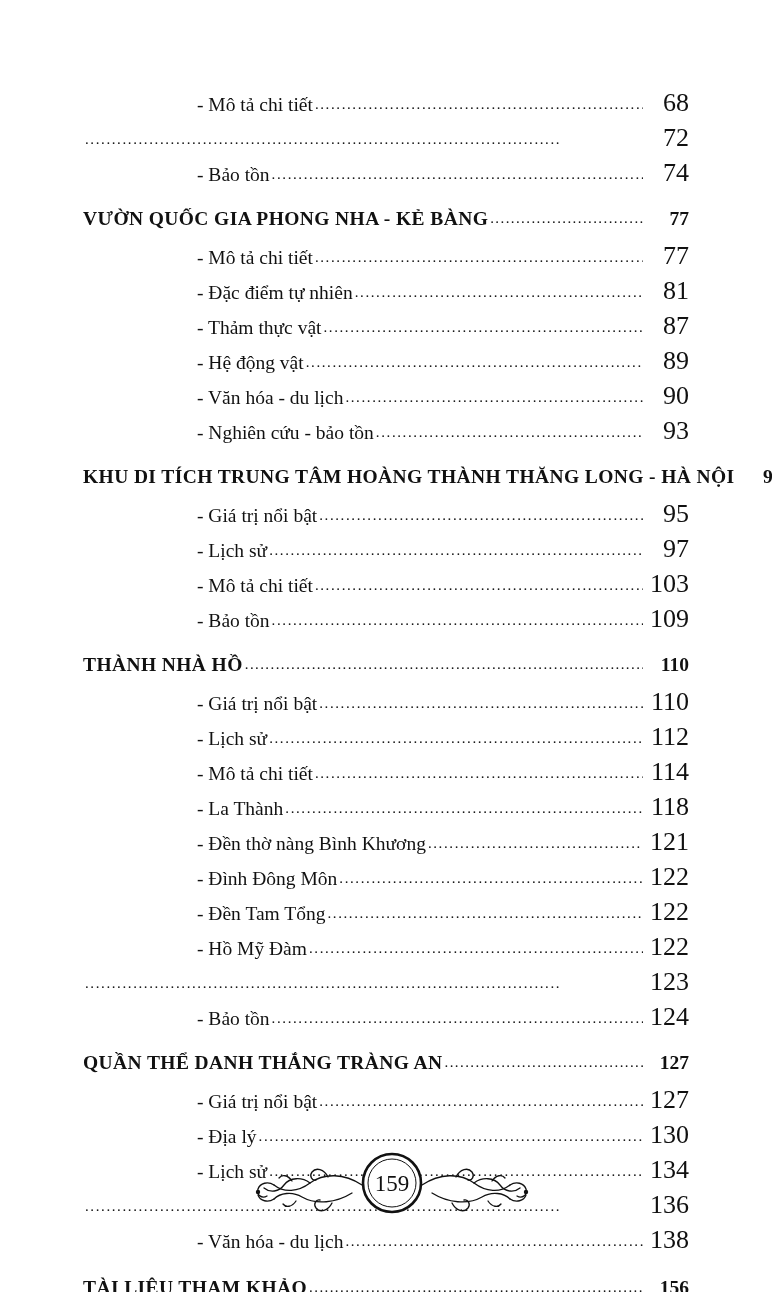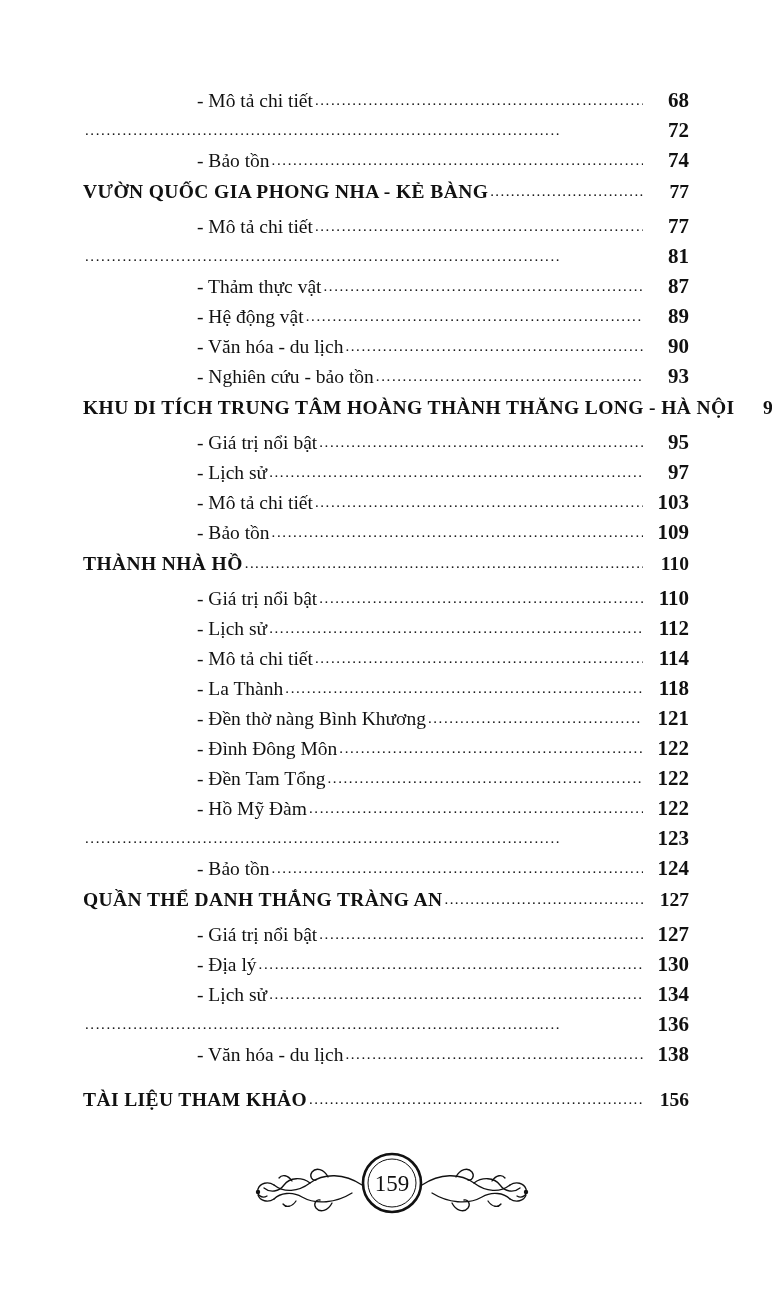--- a/index.html
+++ b/index.html
@@ -53,28 +53,27 @@
     text-align: right;
     white-space: nowrap;
   }
 
   
   .level-sub .toc-label {
     font-size: 19.5px;
     padding-left: 114px;
   }
   .level-sub .toc-page {
-    font-size: 21px;
+    font-size: 26px;
     min-width: 44px;
-    font-weight: bold;
   }
 
   
   .level-chapter {
-    margin-top: 8px;
+    margin-top: 20px;
     margin-bottom: 11px;
   }
   .level-chapter .toc-label {
     font-size: 19.5px;
     font-weight: bold;
     letter-spacing: 0.4px;
     padding-left: 0;
   }
   .level-chapter .toc-page {
     font-size: 19.5px;
@@ -132,20 +131,21 @@
       <span class="toc-label">VƯỜN QUỐC GIA  PHONG NHA - KẺ BÀNG</span>
       <span class="toc-dots">.........................................................................................</span>
       <span class="toc-page">77</span>
     </div>
     <div class="toc-row level-sub">
       <span class="toc-label">- Mô tả chi tiết</span>
       <span class="toc-dots">.........................................................................................</span>
       <span class="toc-page">77</span>
     </div>
     <div class="toc-row level-sub">
+      <span class="toc-label">- Đặc điểm tự nhiên</span>
       <span class="toc-dots">.........................................................................................</span>
       <span class="toc-page">81</span>
     </div>
     <div class="toc-row level-sub">
       <span class="toc-label">- Thảm thực vật</span>
       <span class="toc-dots">.........................................................................................</span>
       <span class="toc-page">87</span>
     </div>
     <div class="toc-row level-sub">
       <span class="toc-label">- Hệ động vật</span>

